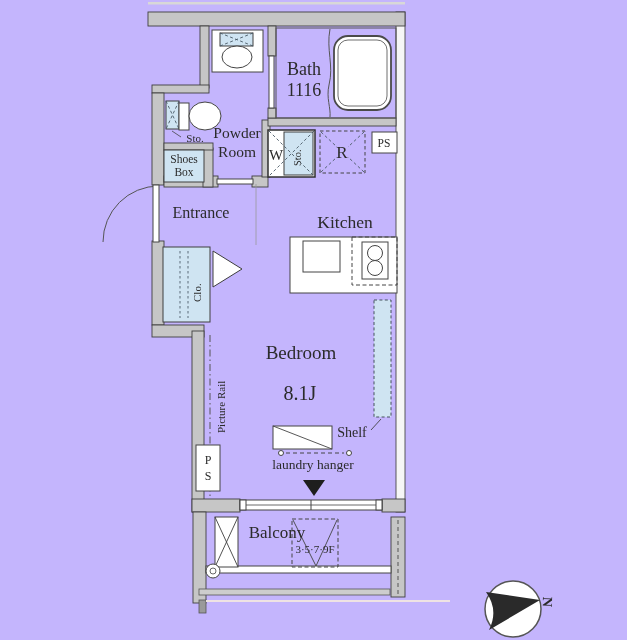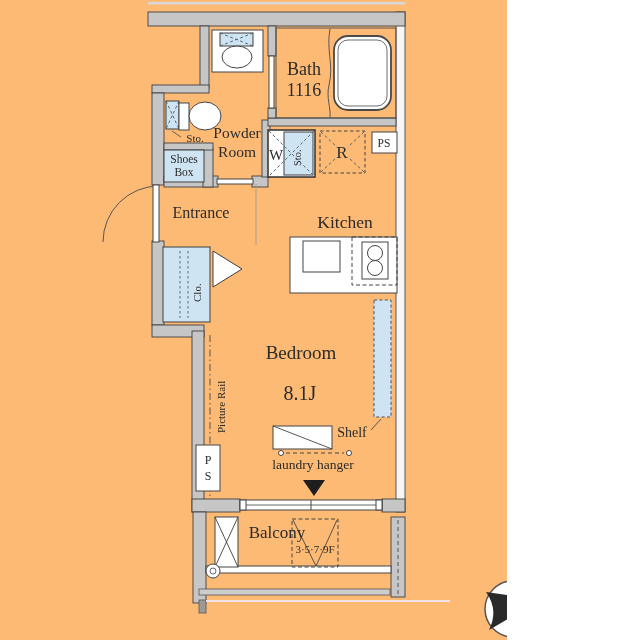--- a/index.html
+++ b/index.html
@@ -1,16 +1,16 @@
 <!DOCTYPE html>
 <html><head>
 <meta charset="utf-8">
 <style>
   html,body{margin:0;padding:0;background:#ffffff;}
-  .stage{width:507px;height:640px;background:#fdba74;position:relative;overflow:hidden;}
+  .stage{width:627px;height:640px;background:#c4b5fd;position:relative;overflow:hidden;}
   svg{display:block;}
   text{font-family:"Liberation Serif","DejaVu Serif",serif;fill:#2b2b2b;}
   .wall{fill:#c6c6c6;stroke:#3e3e3e;stroke-width:0.9;}
   .wall-light{fill:#f6f6f6;stroke:#4a4a4a;stroke-width:0.9;}
   .fixture{fill:#ffffff;stroke:#444444;stroke-width:1;}
   .blue{fill:#cfe4f2;stroke:#3e3e3e;stroke-width:1;}
   .thin{fill:none;stroke:#555555;stroke-width:1;}
   .dash{fill:none;stroke:#4a5a66;stroke-width:0.9;stroke-dasharray:3,2.4;}
   .dark{fill:#1e1e1e;}
 </style>

